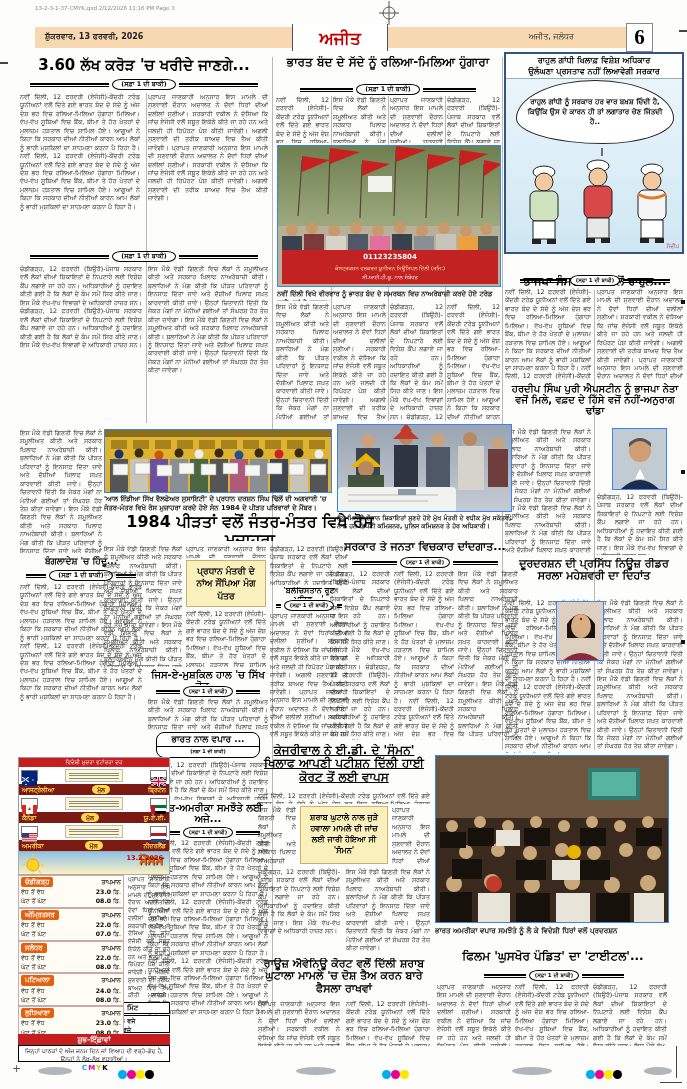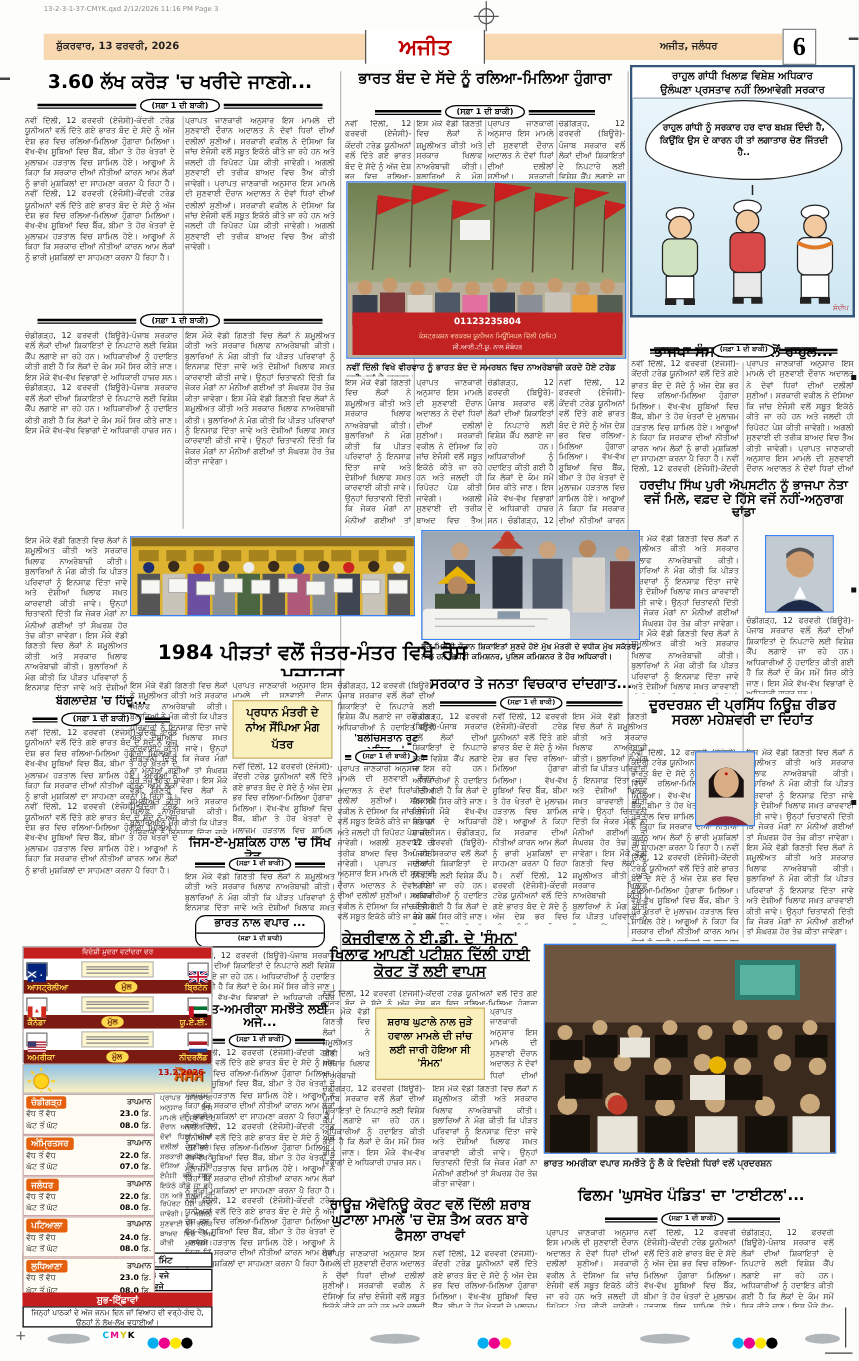--- a/index.html
+++ b/index.html
@@ -42,21 +42,21 @@
   <svg class="abs" style="left:378px;top:0;" width="22" height="26">
     <circle cx="11" cy="13" r="6" fill="none" stroke="#555" stroke-width="1"></circle>
     <line x1="11" y1="1" x2="11" y2="25" stroke="#555" stroke-width="1"></line>
     <line x1="1" y1="13" x2="21" y2="13" stroke="#555" stroke-width="1"></line>
   </svg>
   <div class="abs" style="left:0;top:62px;width:8px;height:2px;background:#444;"></div>
   <div class="abs" style="left:679px;top:30px;width:8px;height:2px;background:#444;"></div>
 
   <div class="abs" style="left:35px;top:27px;width:617px;height:21px;background:#f8d8b0;">
     <span class="abs" style="left:10px;top:5px;font-size:8px;font-weight:bold;color:#222;">ਸ਼ੁੱਕਰਵਾਰ, 13 ਫਰਵਰੀ, 2026</span>
-    <span class="abs" style="right:78px;top:5px;font-size:8px;font-weight:bold;color:#222;">ਅਜੀਤ, ਜਲੰਧਰ</span>
+    <span class="abs" style="right:78px;top:5px;font-size:8px;font-weight:normal;color:#222;">ਅਜੀਤ, ਜਲੰਧਰ</span>
   </div>
   <div class="abs" style="left:292px;top:24px;width:96px;height:27px;background:#fff;border-left:1px solid #555;border-right:1px solid #555;display:flex;align-items:center;justify-content:center;z-index:2;">
     <span style="color:#c00000;font-size:17px;font-weight:bold;">ਅਜੀਤ</span>
   </div>
   <div class="abs" style="left:626px;top:23px;width:27px;height:29px;background:#fff;border:1px solid #888;display:flex;align-items:center;justify-content:center;z-index:2;">
     <span style="font-family:'Liberation Serif','DejaVu Serif',serif;font-size:21px;font-weight:bold;">6</span>
   </div>
 
   <div class="abs vr" style="left:146px;top:93px;height:330px;"></div>
   <div class="abs vr" style="left:272px;top:57px;height:985px;"></div>
@@ -218,20 +218,21 @@
         <rect x="74" y="33" width="15" height="11"></rect>
           <rect x="96" y="34" width="15" height="11"></rect>
           <rect x="118" y="33" width="15" height="11"></rect>
         <rect x="140" y="35" width="15" height="11"></rect>
           <rect x="162" y="33" width="15" height="11"></rect>
           <rect x="184" y="34" width="15" height="11"></rect>
           <rect x="206" y="34" width="15" height="11"></rect>
       </g>
     </svg>
   </div>
+  <div class="abs cap" style="left:104px;top:495px;width:228px;height:17px;">'ਆਲ ਇੰਡੀਆ ਸਿੱਖ ਵੈਲਫੇਅਰ ਸੁਸਾਇਟੀ' ਦੇ ਪ੍ਰਧਾਨ ਦਰਸ਼ਨ ਸਿੰਘ ਢਿੱਲੋਂ ਦੀ ਅਗਵਾਈ 'ਚ ਜੰਤਰ-ਮੰਤਰ ਵਿਖੇ ਰੋਸ ਮੁਜ਼ਾਹਰਾ ਕਰਦੇ ਹੋਏ ਸੰਨ 1984 ਦੇ ਪੀੜਤ ਪਰਿਵਾਰਾਂ ਦੇ ਮੈਂਬਰ।</div>
   <div class="abs hl" style="left:104px;top:513px;width:292px;height:28px;font-size:16px;">1984 ਪੀੜਤਾਂ ਵਲੋਂ ਜੰਤਰ-ਮੰਤਰ ਵਿਖੇ ਰੋਸ ਮੁਜ਼ਾਹਰਾ</div>
 
   <div class="abs bt" style="left:104px;top:545px;width:78px;height:122px;">ਇਸ ਮੌਕੇ ਵੱਡੀ ਗਿਣਤੀ ਵਿਚ ਲੋਕਾਂ ਨੇ ਸ਼ਮੂਲੀਅਤ ਕੀਤੀ ਅਤੇ ਸਰਕਾਰ ਖਿਲਾਫ ਨਾਅਰੇਬਾਜ਼ੀ ਕੀਤੀ। ਬੁਲਾਰਿਆਂ ਨੇ ਮੰਗ ਕੀਤੀ ਕਿ ਪੀੜਤ ਪਰਿਵਾਰਾਂ ਨੂੰ ਇਨਸਾਫ਼ ਦਿੱਤਾ ਜਾਵੇ ਅਤੇ ਦੋਸ਼ੀਆਂ ਖਿਲਾਫ ਸਖ਼ਤ ਕਾਰਵਾਈ ਕੀਤੀ ਜਾਵੇ। ਉਨ੍ਹਾਂ ਚਿਤਾਵਨੀ ਦਿੱਤੀ ਕਿ ਜੇਕਰ ਮੰਗਾਂ ਨਾ ਮੰਨੀਆਂ ਗਈਆਂ ਤਾਂ ਸੰਘਰਸ਼ ਹੋਰ ਤੇਜ਼ ਕੀਤਾ ਜਾਵੇਗਾ। ਇਸ ਮੌਕੇ ਵੱਡੀ ਗਿਣਤੀ ਵਿਚ ਲੋਕਾਂ ਨੇ ਸ਼ਮੂਲੀਅਤ ਕੀਤੀ ਅਤੇ ਸਰਕਾਰ ਖਿਲਾਫ ਨਾਅਰੇਬਾਜ਼ੀ ਕੀਤੀ। ਬੁਲਾਰਿਆਂ ਨੇ ਮੰਗ ਕੀਤੀ ਕਿ ਪੀੜਤ ਪਰਿਵਾਰਾਂ ਨੂੰ ਇਨਸਾਫ਼ ਦਿੱਤਾ ਜਾਵੇ ਅਤੇ ਦੋਸ਼ੀਆਂ ਖਿਲਾਫ ਸਖ਼ਤ ਕਾਰਵਾਈ ਕੀਤੀ ਜਾਵੇ। ਉਨ੍ਹਾਂ ਚਿਤਾਵਨੀ ਦਿੱਤੀ ਕਿ ਜੇਕਰ ਮੰਗਾਂ ਨਾ ਮੰਨੀਆਂ ਗਈਆਂ ਤਾਂ ਸੰਘਰਸ਼ ਹੋਰ ਤੇਜ਼ ਕੀਤਾ ਜਾਵੇਗਾ। </div>
   <div class="abs bt" style="left:186px;top:545px;width:80px;height:13px;">ਪ੍ਰਾਪਤ ਜਾਣਕਾਰੀ ਅਨੁਸਾਰ ਇਸ ਮਾਮਲੇ ਦੀ ਸੁਣਵਾਈ ਦੌਰਾਨ ਅਦਾਲਤ ਨੇ ਦੋਵਾਂ ਧਿਰਾਂ ਦੀਆਂ ਦਲੀਲਾਂ ਸੁਣੀਆਂ। ਸਰਕਾਰੀ ਵਕੀਲ ਨੇ ਦੱਸਿਆ ਕਿ ਜਾਂਚ ਏਜੰਸੀ ਵਲੋਂ ਸਬੂਤ ਇਕੱਠੇ ਕੀਤੇ ਜਾ ਰਹੇ ਹਨ ਅਤੇ ਜਲਦੀ ਹੀ ਰਿਪੋਰਟ ਪੇਸ਼ ਕੀਤੀ ਜਾਵੇਗੀ। ਅਗਲੀ ਸੁਣਵਾਈ ਦੀ ਤਰੀਕ ਬਾਅਦ ਵਿਚ ਤੈਅ ਕੀਤੀ ਜਾਵੇਗੀ। </div>
   <div class="abs ybox" style="left:186px;top:560px;width:80px;height:47px;font-size:9px;">ਪ੍ਰਧਾਨ ਮੰਤਰੀ ਦੇ ਨਾਂਅ ਸੌਂਪਿਆ ਮੰਗ ਪੱਤਰ</div>
   <div class="abs bt" style="left:186px;top:610px;width:80px;height:57px;">ਨਵੀਂ ਦਿੱਲੀ, 12 ਫਰਵਰੀ (ਏਜੰਸੀ)-ਕੇਂਦਰੀ ਟਰੇਡ ਯੂਨੀਅਨਾਂ ਵਲੋਂ ਦਿੱਤੇ ਗਏ ਭਾਰਤ ਬੰਦ ਦੇ ਸੱਦੇ ਨੂੰ ਅੱਜ ਦੇਸ਼ ਭਰ ਵਿਚ ਰਲਿਆ-ਮਿਲਿਆ ਹੁੰਗਾਰਾ ਮਿਲਿਆ। ਵੱਖ-ਵੱਖ ਸੂਬਿਆਂ ਵਿਚ ਬੈਂਕ, ਬੀਮਾ ਤੇ ਹੋਰ ਖੇਤਰਾਂ ਦੇ ਮੁਲਾਜ਼ਮ ਹੜਤਾਲ ਵਿਚ ਸ਼ਾਮਿਲ ਹੋਏ। ਆਗੂਆਂ ਨੇ ਕਿਹਾ ਕਿ ਸਰਕਾਰ ਦੀਆਂ ਨੀਤੀਆਂ ਕਾਰਨ ਆਮ ਲੋਕਾਂ ਨੂੰ ਭਾਰੀ ਮੁਸ਼ਕਿਲਾਂ ਦਾ ਸਾਹਮਣਾ ਕਰਨਾ ਪੈ ਰਿਹਾ ਹੈ। </div>
   <div class="abs bt" style="left:270px;top:545px;width:78px;height:40px;">ਚੰਡੀਗੜ੍ਹ, 12 ਫਰਵਰੀ (ਬਿਊਰੋ)-ਪੰਜਾਬ ਸਰਕਾਰ ਵਲੋਂ ਲੋਕਾਂ ਦੀਆਂ ਸ਼ਿਕਾਇਤਾਂ ਦੇ ਨਿਪਟਾਰੇ ਲਈ ਵਿਸ਼ੇਸ਼ ਕੈਂਪ ਲਗਾਏ ਜਾ ਰਹੇ ਹਨ। ਅਧਿਕਾਰੀਆਂ ਨੂੰ ਹਦਾਇਤ ਕੀਤੀ ਗਈ ਹੈ ਕਿ ਲੋਕਾਂ ਦੇ ਕੰਮ ਸਮੇਂ ਸਿਰ ਕੀਤੇ ਜਾਣ। ਇਸ ਮੌਕੇ ਵੱਖ-ਵੱਖ ਵਿਭਾਗਾਂ ਦੇ ਅਧਿਕਾਰੀ ਹਾਜ਼ਰ ਸਨ। </div>
   <div class="abs hl" style="left:270px;top:587px;width:78px;height:12px;font-size:8px;">'ਬਲੋਚਿਸਤਾਨ ਰੂਟ ਪਰਿਵ...'</div>
   <div class="abs tagrow" style="left:276px;top:600px;width:66px;">
     <span class="rl"></span>

